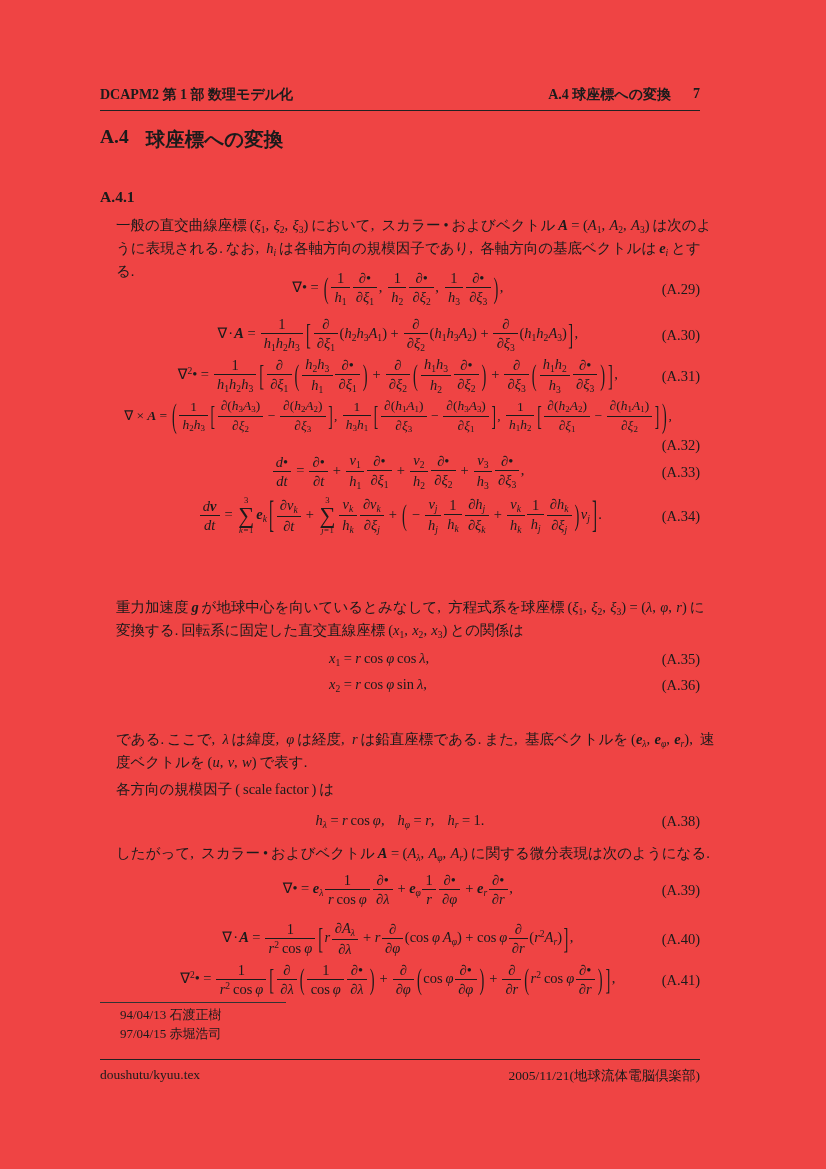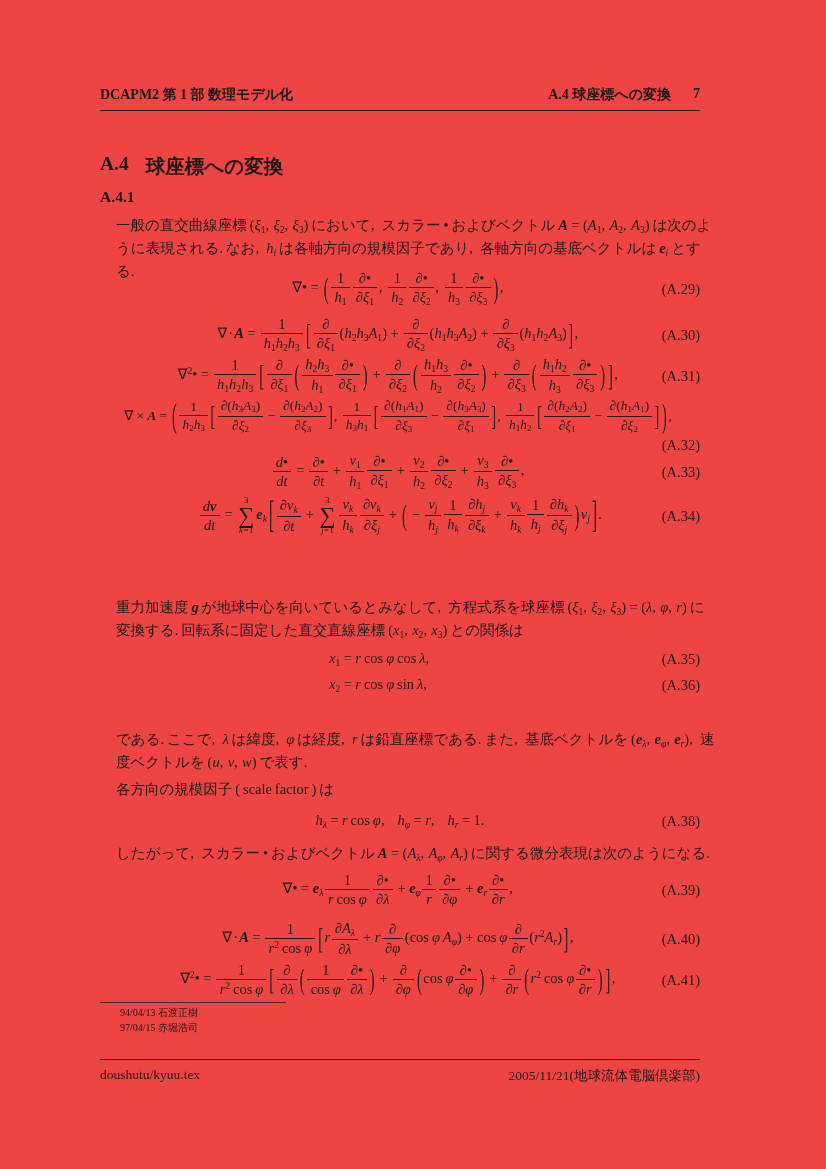--- a/index.html
+++ b/index.html
@@ -5,21 +5,21 @@
   html,body{margin:0;padding:0;background:#ffffff;}
   .page{position:relative;width:826px;height:1169px;margin:0 auto;background:#ef4444;
         color:#1b1b1b;font-family:Liberation Serif, serif;overflow:hidden;}
   .content{position:absolute;left:100px;top:0;width:600px;height:100%;font-size:14.5px;}
 
   
   .phead{position:absolute;top:86px;left:0;width:100%;display:flex;justify-content:space-between;
          align-items:baseline;font-weight:bold;font-size:14px;}
   .phr{display:flex;gap:22px;}
   .hrule{position:absolute;top:110px;left:0;width:100%;border-top:1.6px solid #222;}
-  .fnotes{position:absolute;top:1002px;left:0;font-size:10px;line-height:1.45;}
+  .fnotes{position:absolute;top:1002px;left:0;font-size:13px;line-height:1.45;}
   .frule{width:186px;border-top:1px solid #333;margin-bottom:3px;}
   .fnote{padding-left:20px;}
   .pfoot{position:absolute;top:1059px;left:0;width:100%;border-top:1.4px solid #222;
          padding-top:7px;display:flex;justify-content:space-between;font-size:13.5px;gap:42px;}
 
   
   .h1,.h2{position:absolute;left:0;display:flex;font-weight:bold;white-space:nowrap;}
   .h1{font-size:19.5px;gap:17px;}
   .h2{font-size:15.6px;gap:13px;flex-direction:column;}
 
@@ -63,21 +63,21 @@
 
     <div class="phead">
       <span>DCAPM2 第 1 部 数理モデル化</span>
       <span class="phr">
         <span>A.4 球座標への変換</span>
         <span>7</span>
       </span>
     </div>
     <div class="hrule"></div>
 
-    <div class="h1" style="top:153px">
+    <div class="h1" style="top:126px">
       <span>A.4</span>
       <span>球座標への変換</span>
     </div>
 
     <div class="h2" style="top:188px">
       <span>A.4.1</span>
     </div>
 
     <div class="para" style="top:214px"><span class="mup">一</span><span class="mup">般</span><span class="mup">の</span><span class="mup">直</span><span class="mup">交</span><span class="mup">曲</span><span class="mup">線</span><span class="mup">座</span><span class="mup">標</span><span class="msp"></span><span class="mup">(</span><span class="mit">ξ</span><span class="msub"><span class="mup">1</span></span><span class="mcomma">,</span><span class="mit">ξ</span><span class="msub"><span class="mup">2</span></span><span class="mcomma">,</span><span class="mit">ξ</span><span class="msub"><span class="mup">3</span></span><span class="mup">)</span><span class="msp"></span><span class="mup">に</span><span class="mup">お</span><span class="mup">い</span><span class="mup">て</span><span class="mcomma">,</span><span class="msp"></span><span class="mup">ス</span><span class="mup">カ</span><span class="mup">ラ</span><span class="mup">ー</span><span class="msp"></span><span class="mup">•</span><span class="msp"></span><span class="mup">お</span><span class="mup">よ</span><span class="mup">び</span><span class="mup">ベ</span><span class="mup">ク</span><span class="mup">ト</span><span class="mup">ル</span><span class="msp"></span><span class="mbf"><span class="mit">A</span></span><span class="mop">=</span><span class="mup">(</span><span class="mit">A</span><span class="msub"><span class="mup">1</span></span><span class="mcomma">,</span><span class="mit">A</span><span class="msub"><span class="mup">2</span></span><span class="mcomma">,</span><span class="mit">A</span><span class="msub"><span class="mup">3</span></span><span class="mup">)</span><span class="msp"></span><span class="mup">は</span><span class="mup">次</span><span class="mup">の</span><span class="mup">よ</span><span class="mup">う</span><span class="mup">に</span><span class="mup">表</span><span class="mup">現</span><span class="mup">さ</span><span class="mup">れ</span><span class="mup">る</span><span class="mup">.</span><span class="msp"></span><span class="mup">な</span><span class="mup">お</span><span class="mcomma">,</span><span class="msp"></span><span class="mit">h</span><span class="msub"><span class="mit">i</span></span><span class="msp"></span><span class="mup">は</span><span class="mup">各</span><span class="mup">軸</span><span class="mup">方</span><span class="mup">向</span><span class="mup">の</span><span class="mup">規</span><span class="mup">模</span><span class="mup">因</span><span class="mup">子</span><span class="mup">で</span><span class="mup">あ</span><span class="mup">り</span><span class="mcomma">,</span><span class="msp"></span><span class="mup">各</span><span class="mup">軸</span><span class="mup">方</span><span class="mup">向</span><span class="mup">の</span><span class="mup">基</span><span class="mup">底</span><span class="mup">ベ</span><span class="mup">ク</span><span class="mup">ト</span><span class="mup">ル</span><span class="mup">は</span><span class="msp"></span><span class="mbf"><span class="mit">e</span></span><span class="msub"><span class="mit">i</span></span><span class="msp"></span><span class="mup">と</span><span class="mup">す</span><span class="mup">る</span><span class="mup">.</span></div>
 

